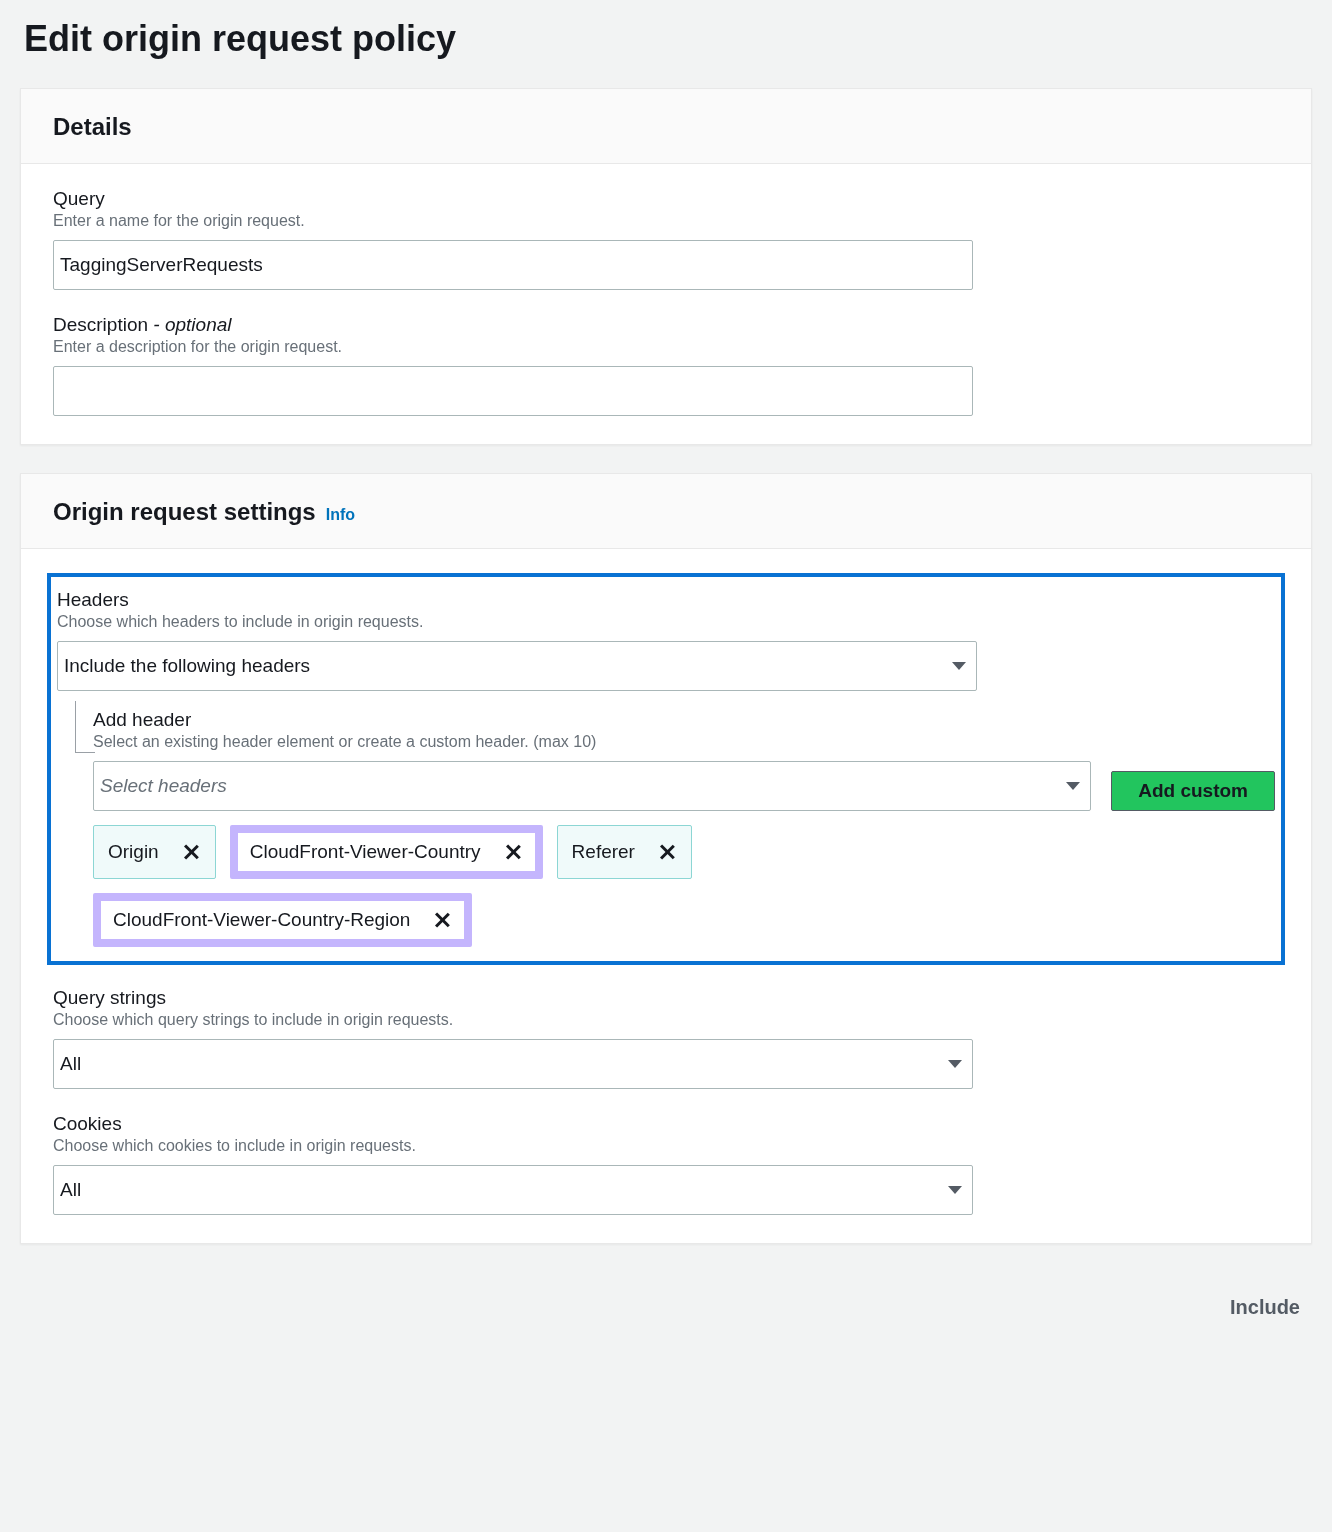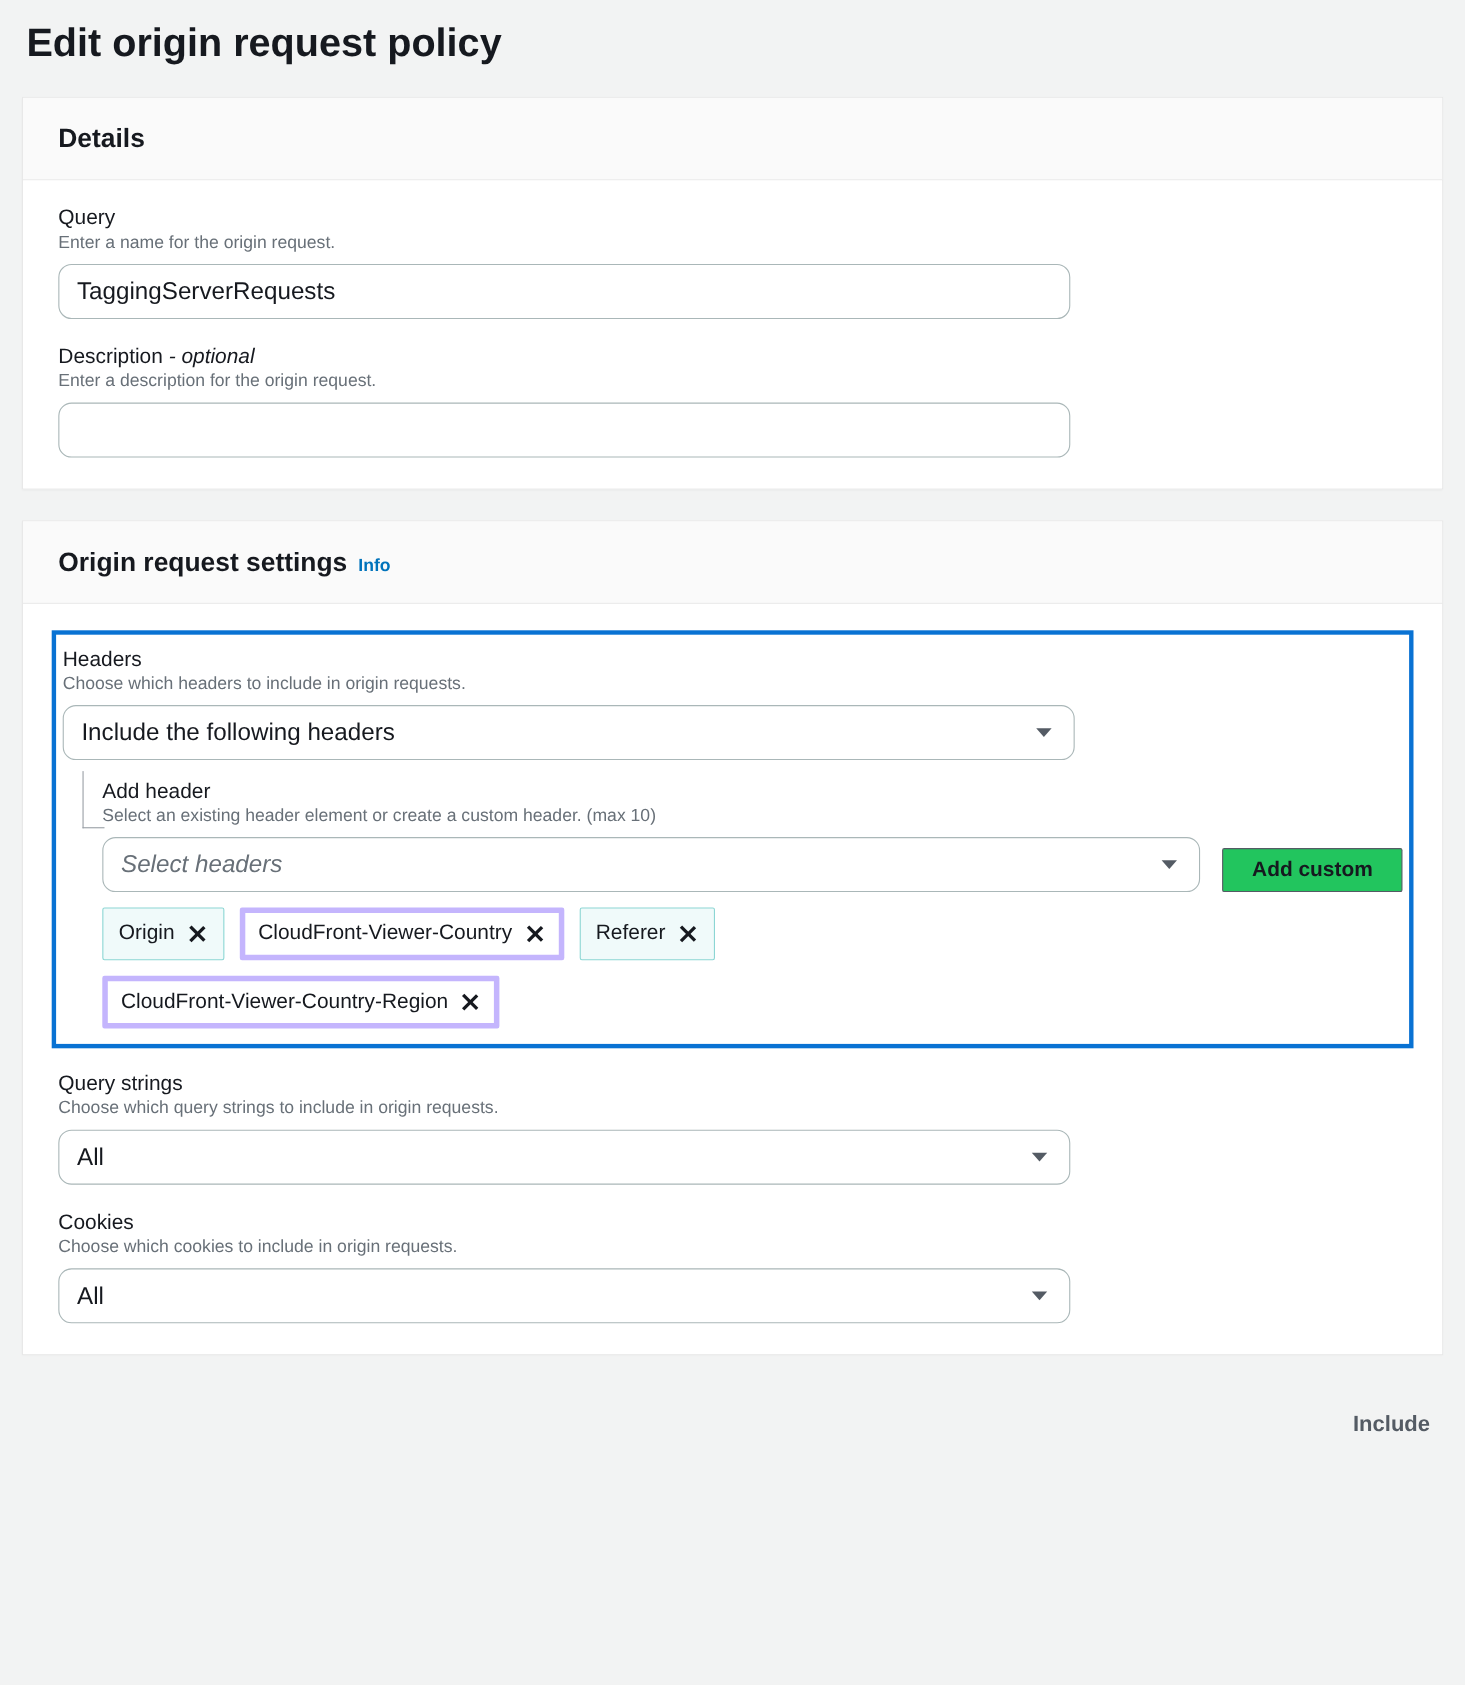--- a/index.html
+++ b/index.html
@@ -58,23 +58,23 @@
   .field-hint {
     font-size: 16px;
     color: #687078;
     margin-bottom: 10px;
   }
   .text-input, .select-box {
     width: 920px;
     max-width: 100%;
     height: 50px;
     border: 1px solid #aab7b8;
-    border-radius: 12px;
-    padding: 0 16px;
-    font-size: 22px;
+    border-radius: 2px;
+    padding: 0 6px;
+    font-size: 19px;
     color: #16191f;
     background: #fff;
   }
   .select-box {
     display: flex;
     align-items: center;
     justify-content: space-between;
     cursor: pointer;
   }
   .select-placeholder { color: #687078; font-style: italic; }
@@ -128,31 +128,31 @@
   .tag-row {
     display: flex;
     flex-wrap: wrap;
     gap: 14px;
     margin-top: 14px;
     padding-left: 36px;
   }
   .tag {
     display: inline-flex;
     align-items: center;
-    gap: 10px;
+    gap: 22px;
     background: #f0fafa;
     border: 1px solid #8cd6d4;
     border-radius: 2px;
     padding: 10px 14px;
     font-size: 19px;
     color: #16191f;
   }
   .tag.highlighted {
     background: #fff;
-    border: 5px solid #c4b5fd;
+    border: 8px solid #c4b5fd;
     padding: 8px 12px;
   }
   .tag-x {
     width: 20px; height: 20px;
     position: relative;
     cursor: pointer;
   }
   .tag-x::before, .tag-x::after {
     content: "";
     position: absolute;

